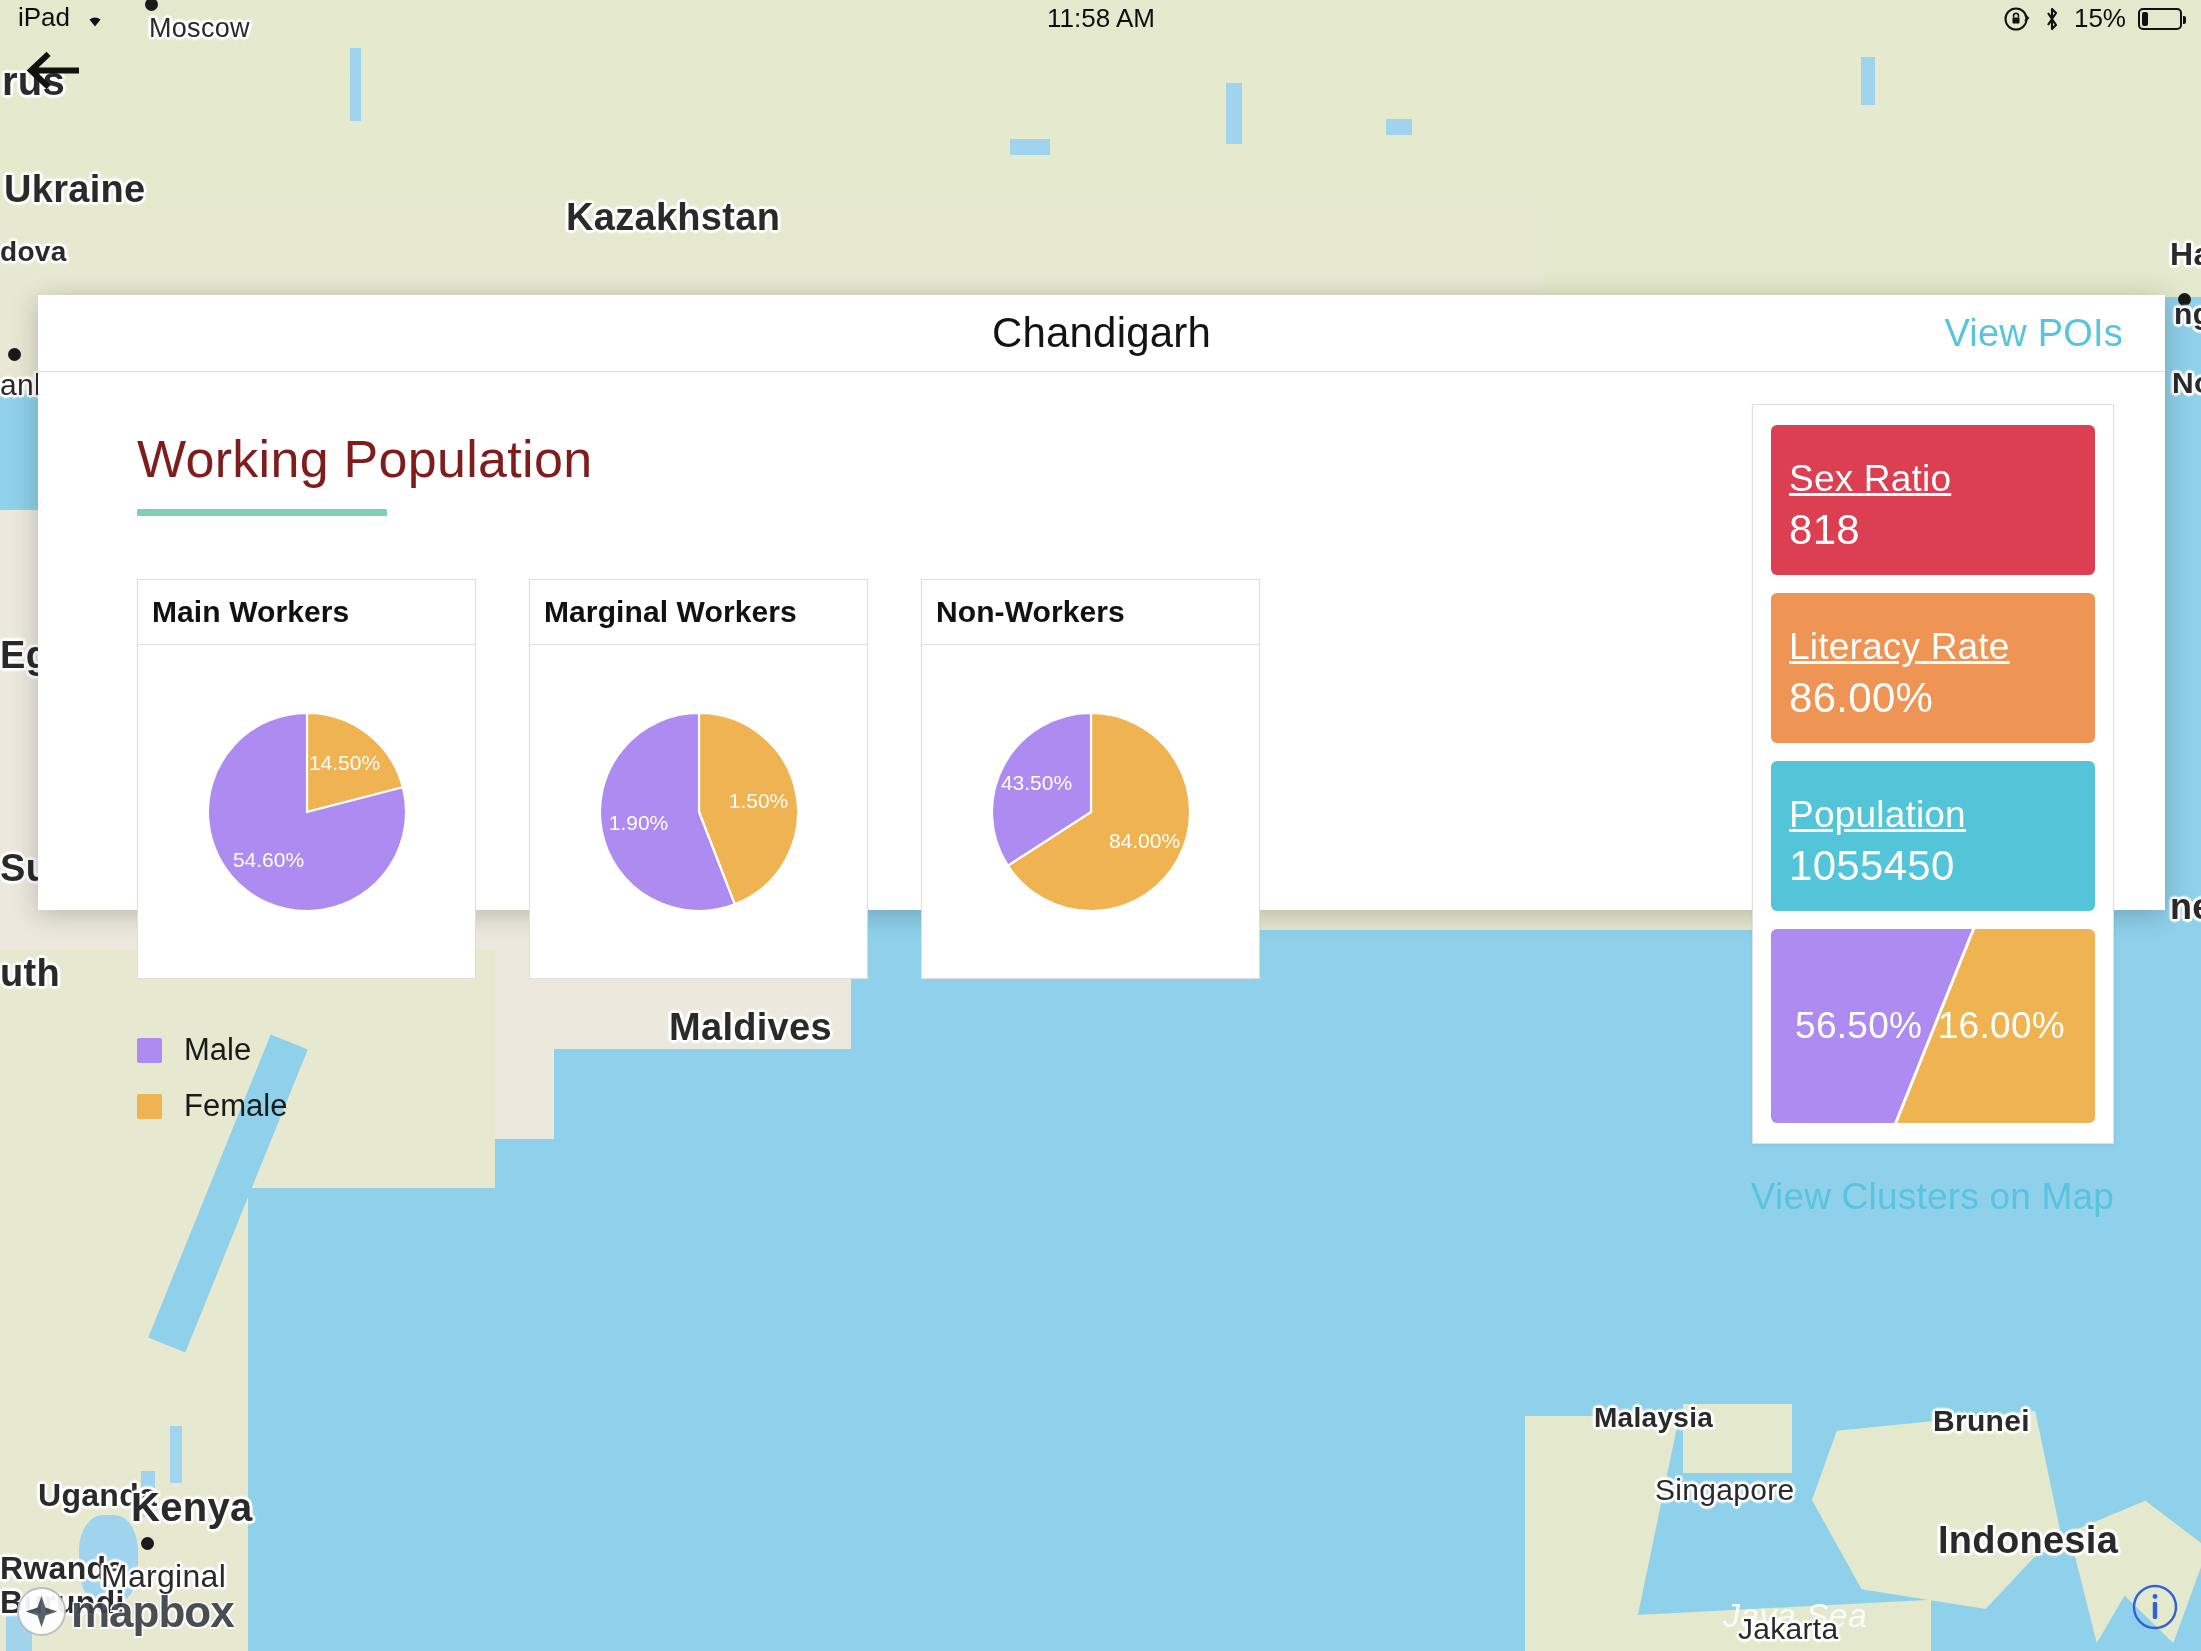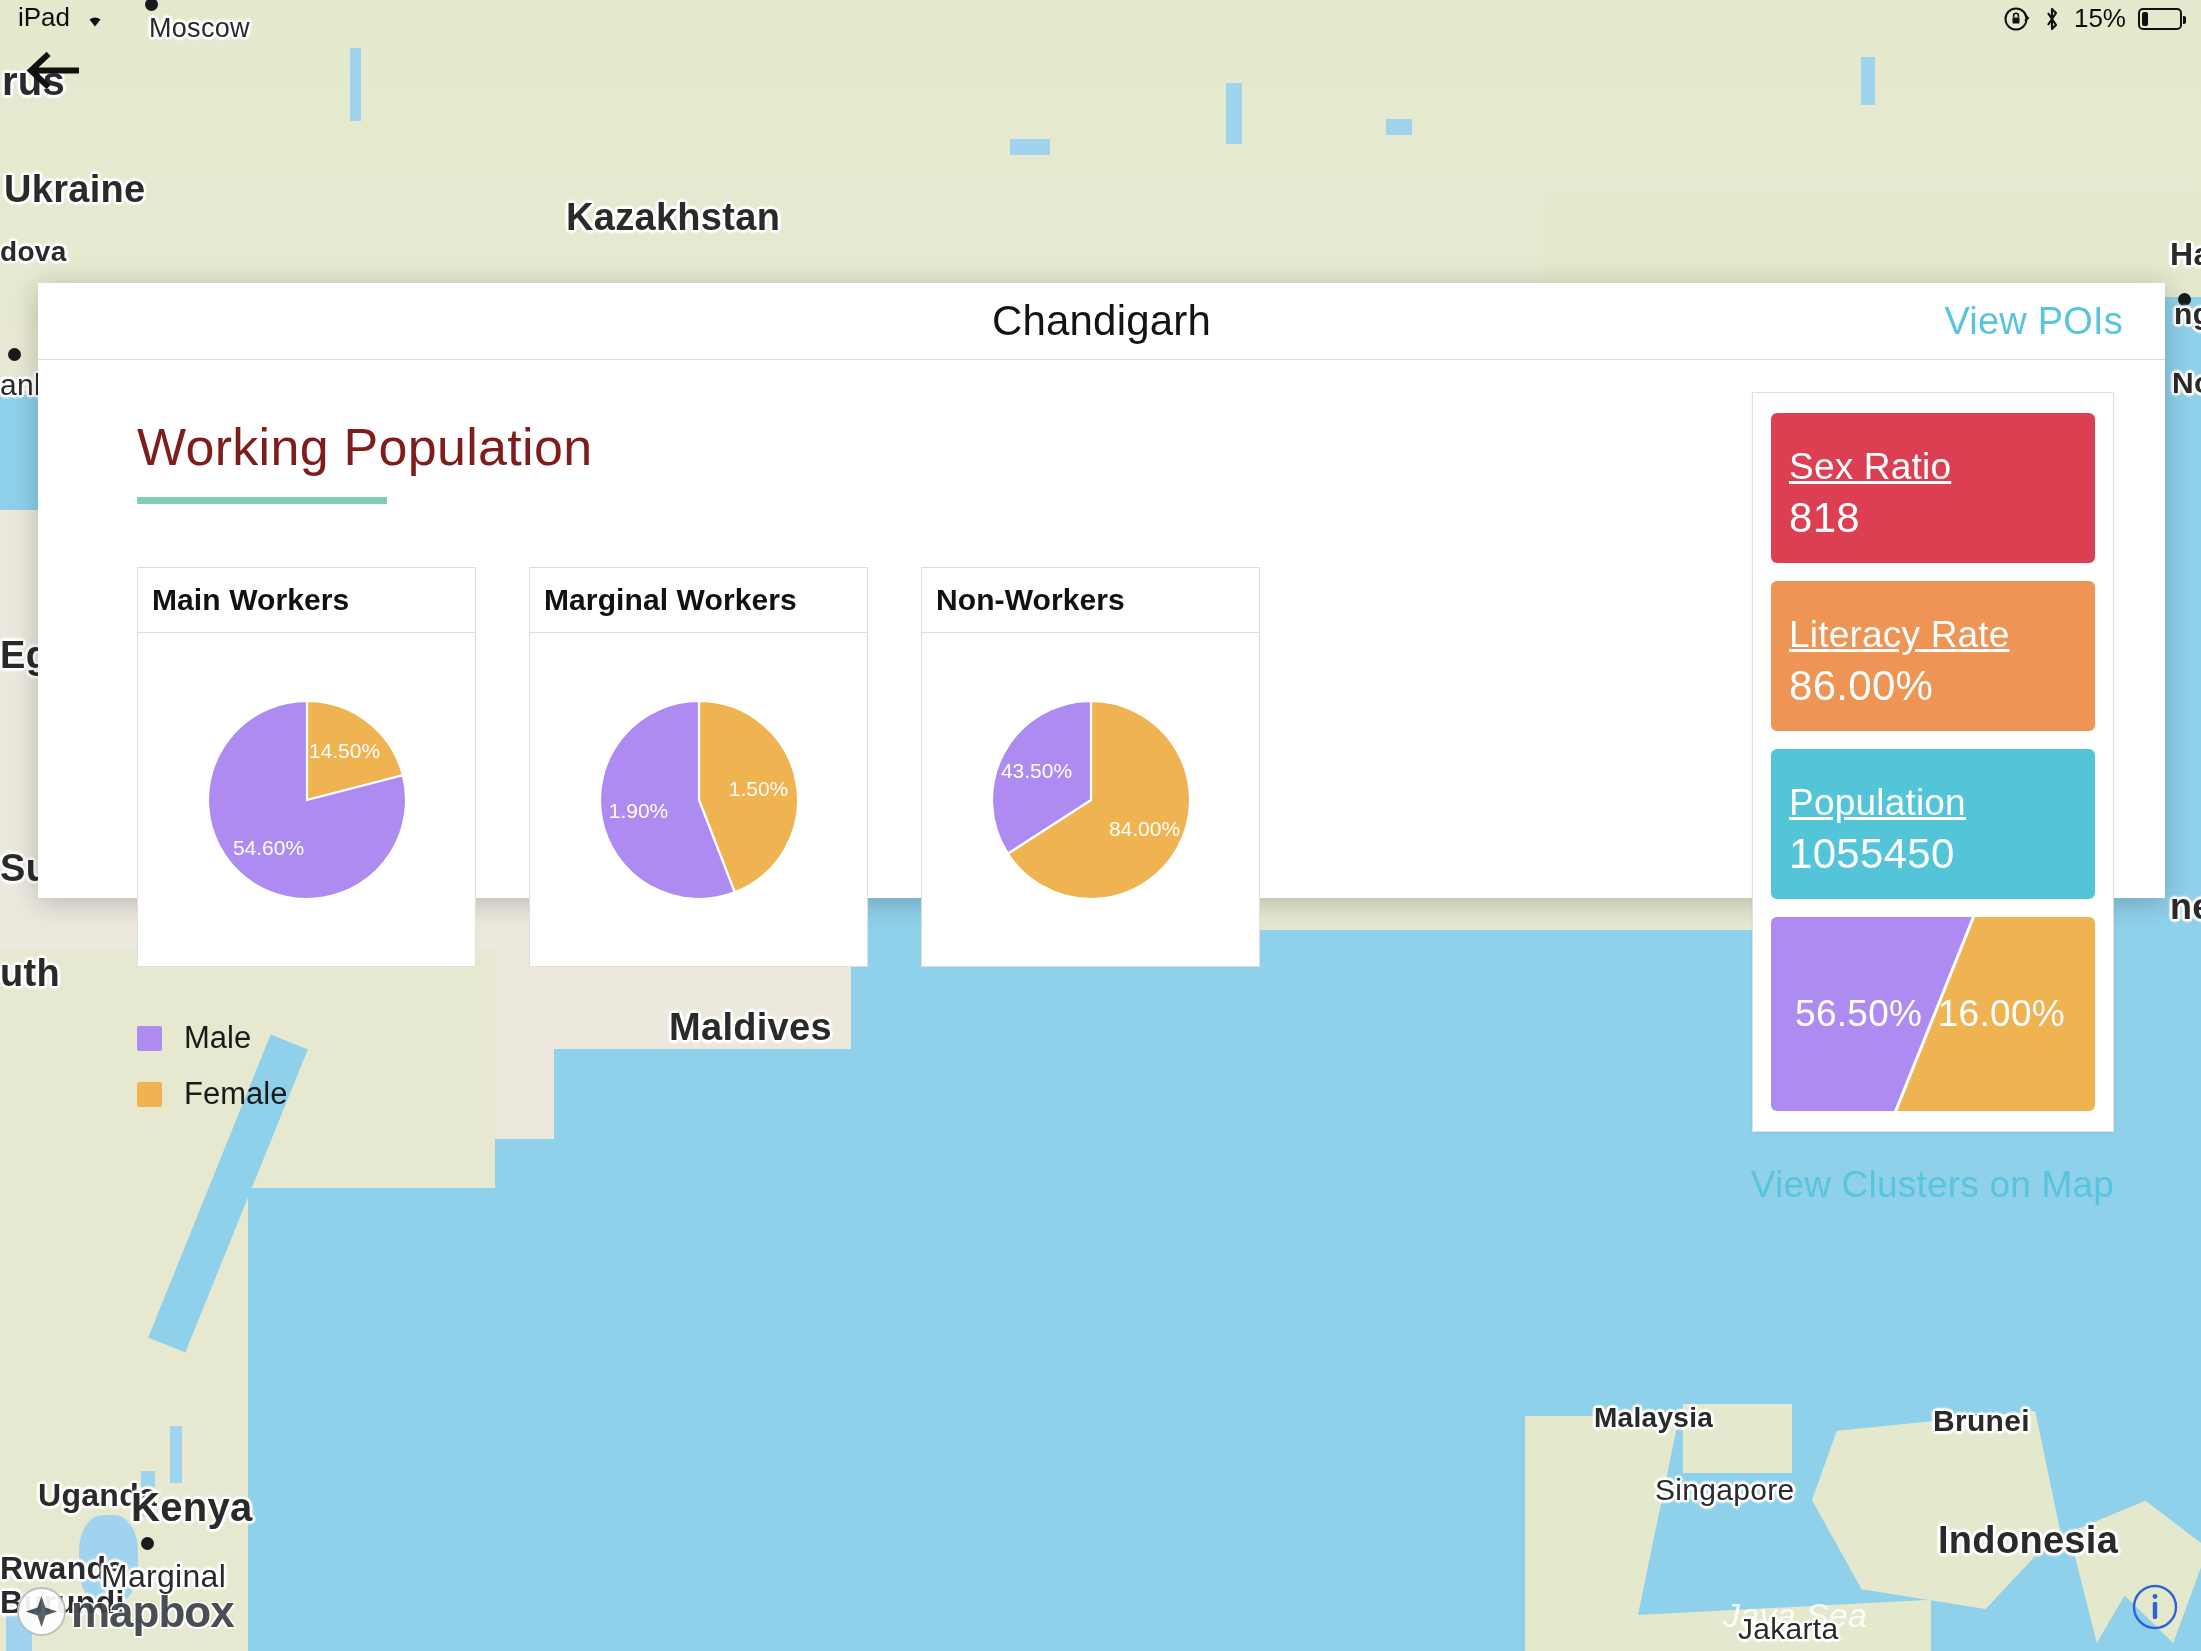--- a/index.html
+++ b/index.html
@@ -148,21 +148,21 @@
   #modal {
     position: absolute;
     left: 38px; top: 283px;
     width: 2127px; height: 1party;
     height: 713px;
     background: #ffffff;
     box-shadow: 0 4px 26px rgba(0,0,0,.22);
     z-index: 30;
     height: 711px;
   }
-  #modal { height: 615px; }
+  #modal { height: 615px; margin-top: 12px; }
 
   #modal-header {
     position: relative; height: 77px;
     border-bottom: 1px solid #dcdcdc;
     display: flex; align-items: center; justify-content: center;
   }
   #modal-title {
     font-size: 42px; font-weight: 400; color: #131313;
     letter-spacing: 0.2px;
   }
@@ -373,20 +373,21 @@
     </div>
 </div>
 
 <div id="status-bar">
   <div id="status-left">
     <span>iPad</span>
     <svg width="30" height="24" viewBox="0 0 30 24">
       <path d="M15 20.5 L9.5 13.5 A9 9 0 0 1 20.5 13.5 Z" fill="#111"></path>
     </svg>
   </div>
+  <div id="status-center">11:58 AM</div>
   <div id="status-right">
     <svg width="28" height="28" viewBox="0 0 28 28">
       <circle cx="14" cy="14" r="10.5" fill="none" stroke="#111" stroke-width="2"></circle>
       <rect x="10.5" y="12.5" width="7" height="6" rx="1" fill="#111"></rect>
       <path d="M11.6 12.5v-1.8a2.4 2.4 0 0 1 4.8 0v1.8" fill="none" stroke="#111" stroke-width="1.6"></path>
       <path d="M23 10 l3 3 -3 3" fill="none" stroke="#111" stroke-width="2"></path>
     </svg>
     <svg width="20" height="28" viewBox="0 0 20 28">
       <path d="M6 8 L14 20 L10 24 V4 L14 8 L6 20" fill="none" stroke="#111" stroke-width="2.2" stroke-linejoin="round"></path>
     </svg>

